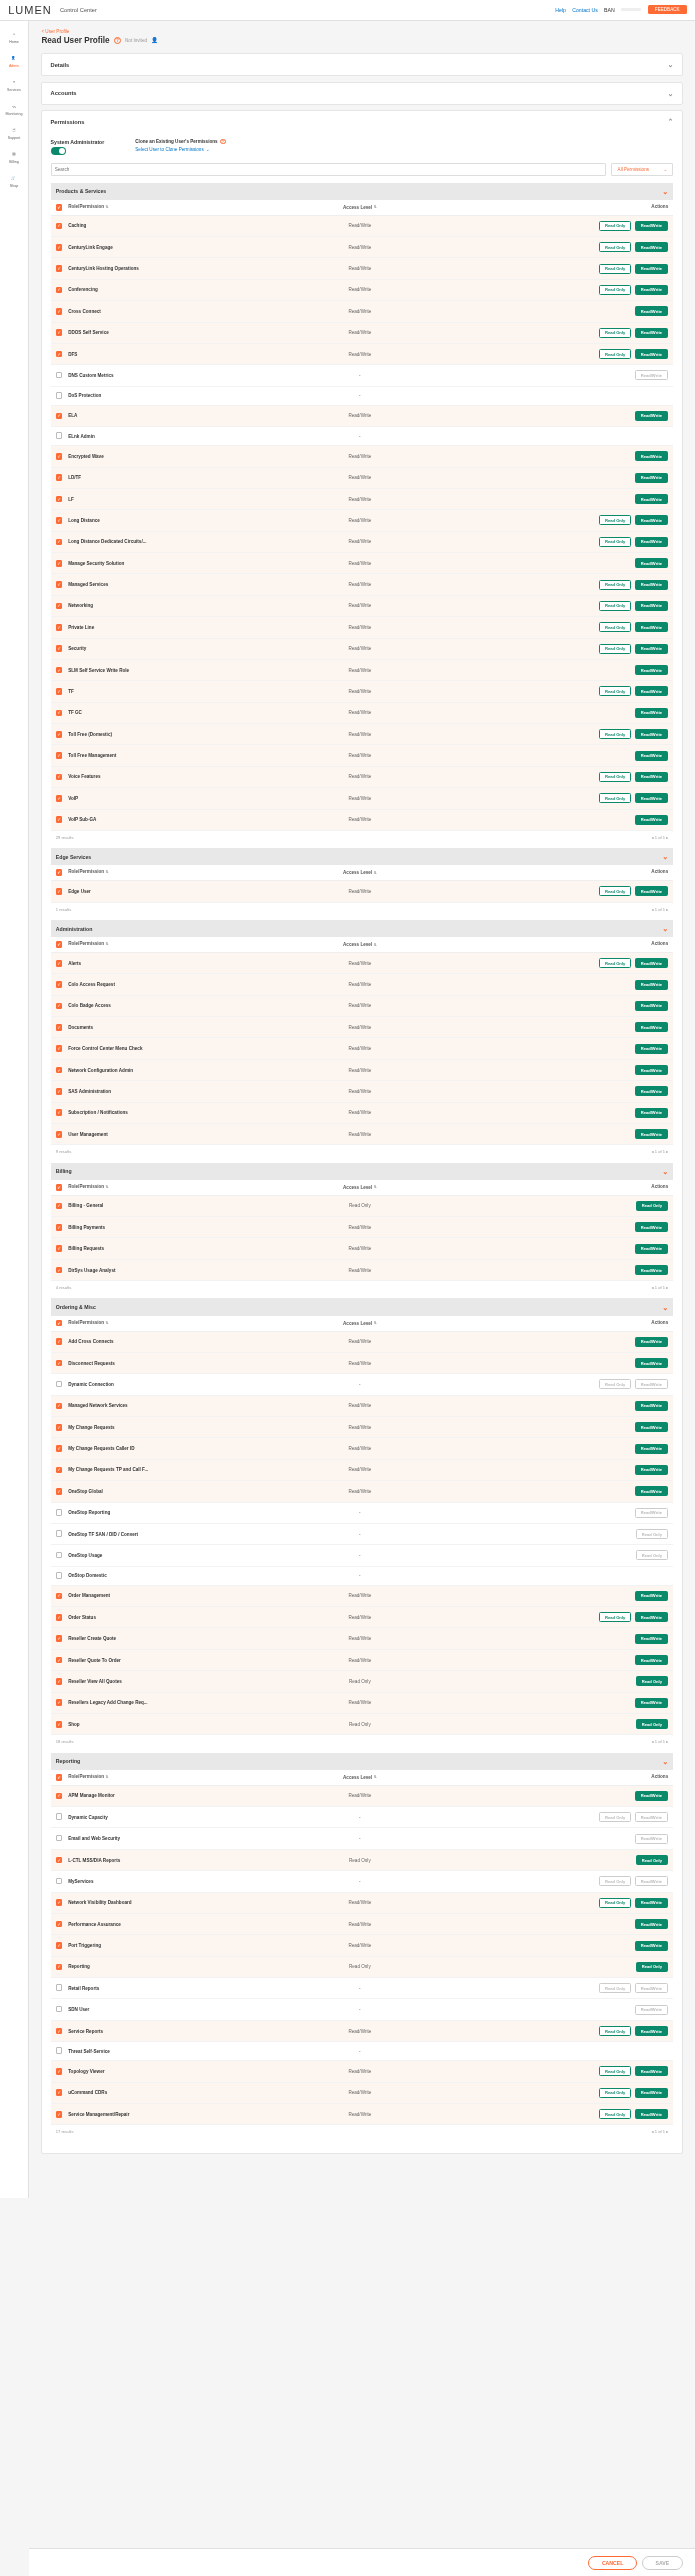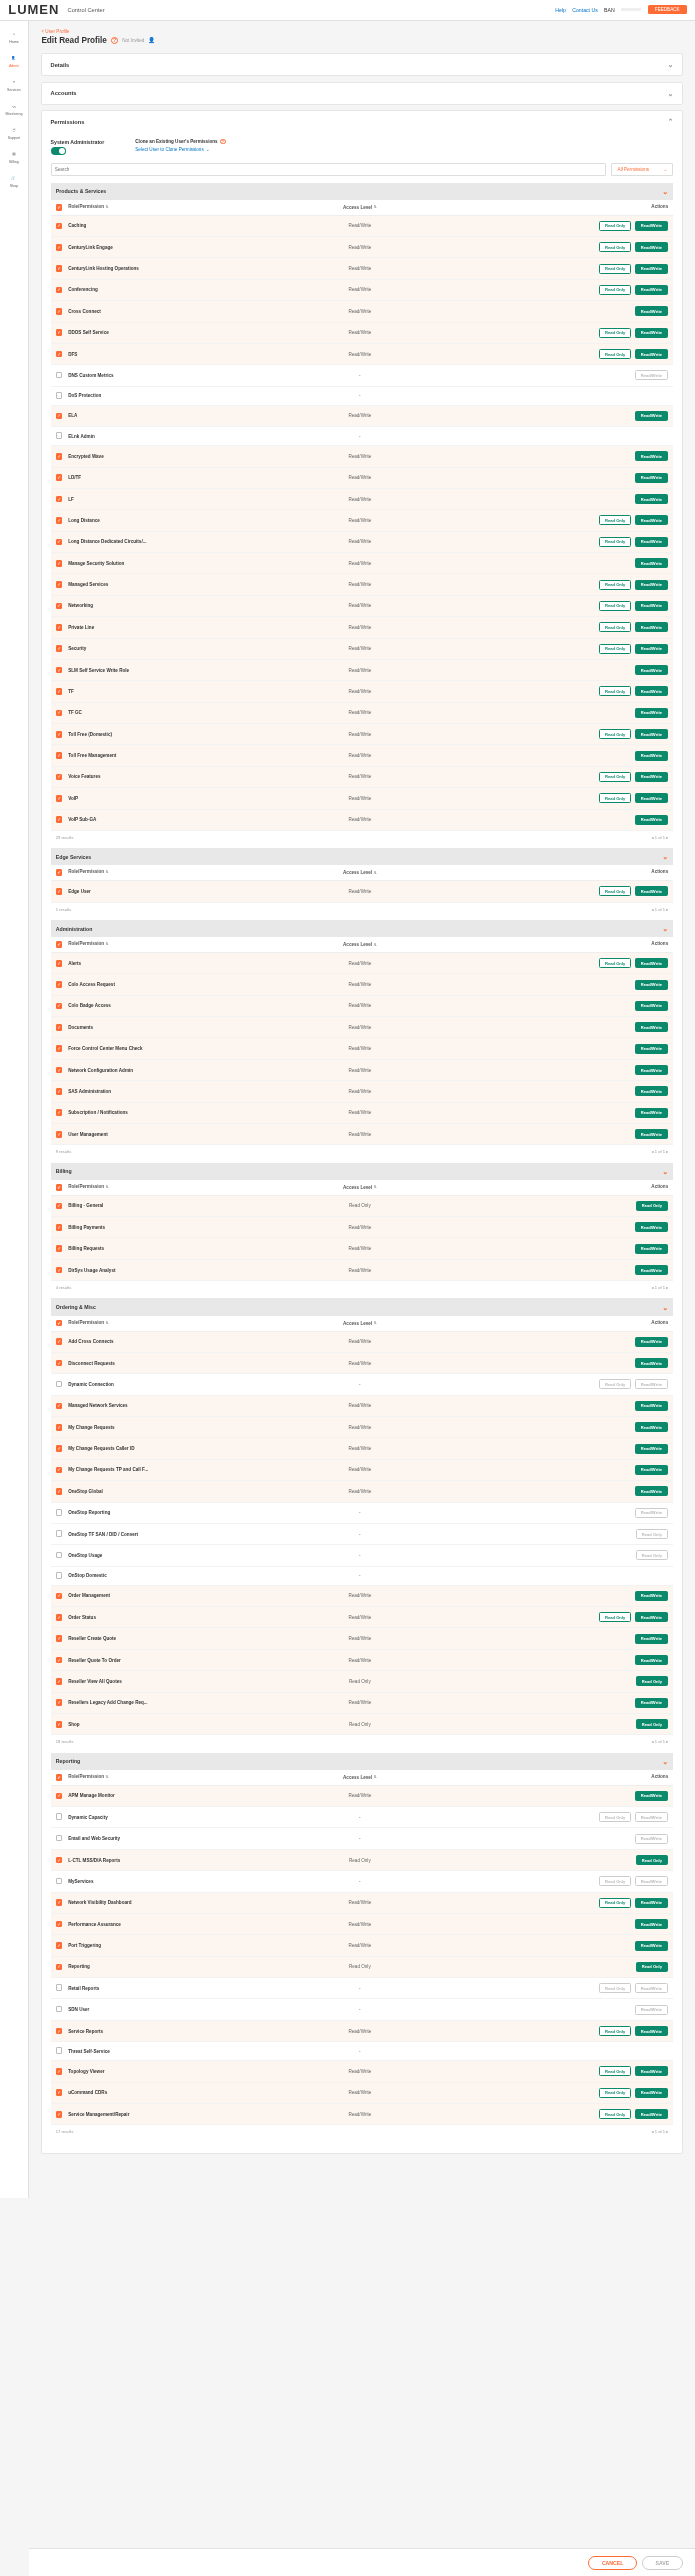--- a/index.html
+++ b/index.html
@@ -1,18 +1,18 @@
 <!DOCTYPE html>
 <html style="font-size:8.2px"><head>
 <meta charset="utf-8">
 <style>
 * { box-sizing: border-box; margin: 0; padding: 0; font-family: Arial, sans-serif; }
 body { background: #f5f5f5; font-size: 5.2px; color: #333; }
 .topbar { background: #fff; height: 20.6px; display: flex; align-items: center; padding: 0 8.2px; border-bottom: 0.5px solid #e0e0e0; }
-.logo { font-weight: bold; font-size: 13px; letter-spacing: 1px; }
+.logo { font-weight: normal; font-size: 11px; letter-spacing: 1px; }
 .logo-sub { margin-left: 8.2px; font-size: 5.7px; color: #555; }
 .topbar-right { margin-left: auto; display: flex; align-items: center; gap: 6.2px; font-size: 5.2px; }
 .topbar-right a { color: #0075c9; text-decoration: none; }
 .orange-btn { background: #ff6b35; color: #fff; border: none; padding: 2.1px 7.2px; border-radius: 1.5px; font-size: 4.6px; }
 .layout { display: flex; }
 .sidebar { width: 29px; background: #fff; border-right: 0.5px solid #e0e0e0; padding-top: 4.1px; }
 .side-item { display: flex; flex-direction: column; align-items: center; padding: 5.2px 2.1px; font-size: 3.6px; color: #666; cursor: pointer; }
 .side-item.active { color: #ff6b35; }
 .side-icon { width: 8.2px; height: 8.2px; margin-bottom: 1.5px; display:flex;align-items:center;justify-content:center; }
 .main { flex: 1; padding: 8.2px 12.4px; }
@@ -102,21 +102,21 @@
       </div>
       <div class="side-item">
         <div class="side-icon">🛒</div>
         <span>Shop</span>
       </div>
     </div>
 
   <div class="main">
     <div class="breadcrumb">&lt; User Profile</div>
     <div class="page-title">
-      <span>Edit Read Profile</span>
+      <span>Read User Profile</span>
       <span class="info-icon">?</span>
       <span class="page-title-sub">Not Invited</span>
       <span style="font-size:5.7px;">👤</span>
     </div>
 
     <div class="panel">
       <div class="panel-hdr">
         <span>Details</span>
         <span class="chev">⌄</span>
       </div>

